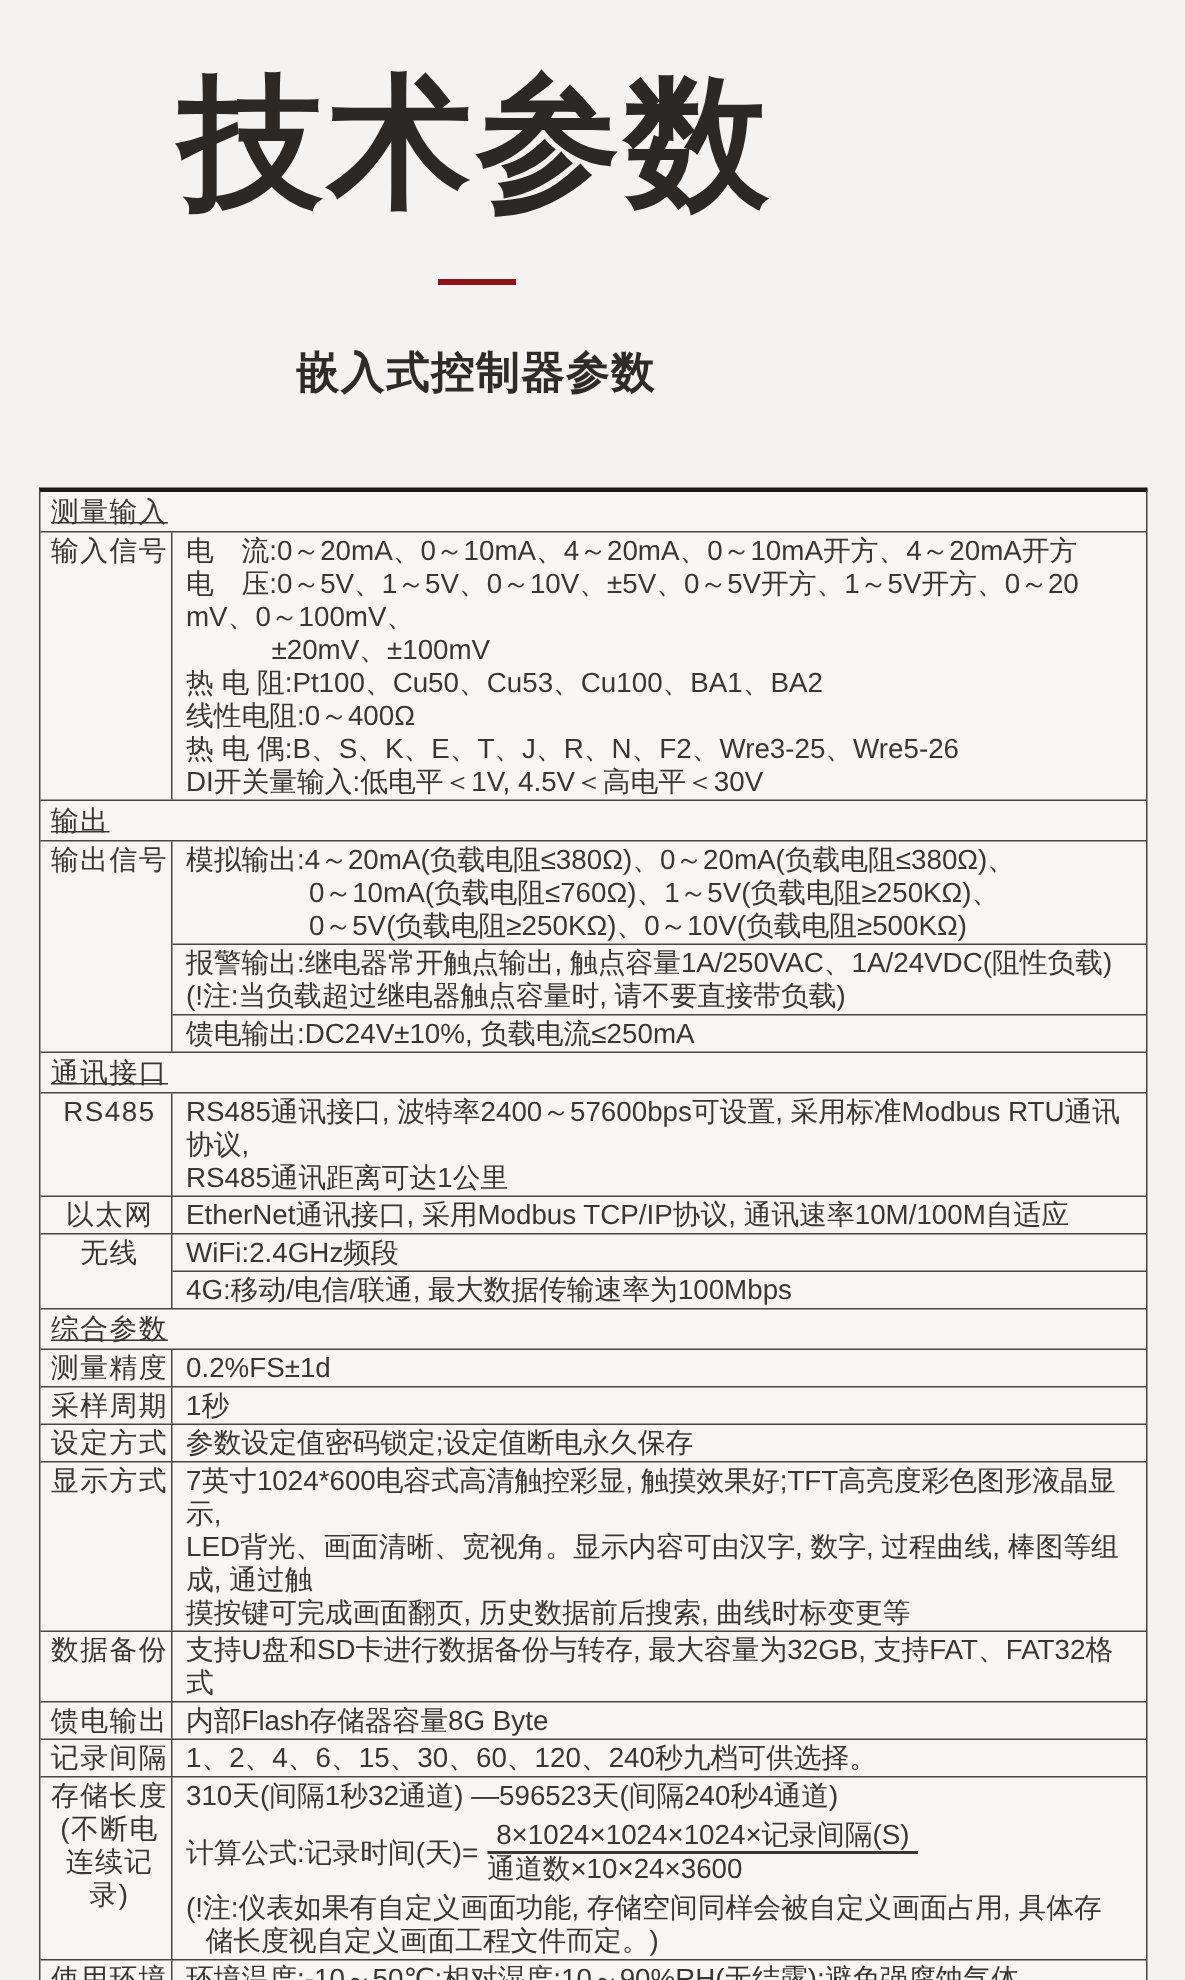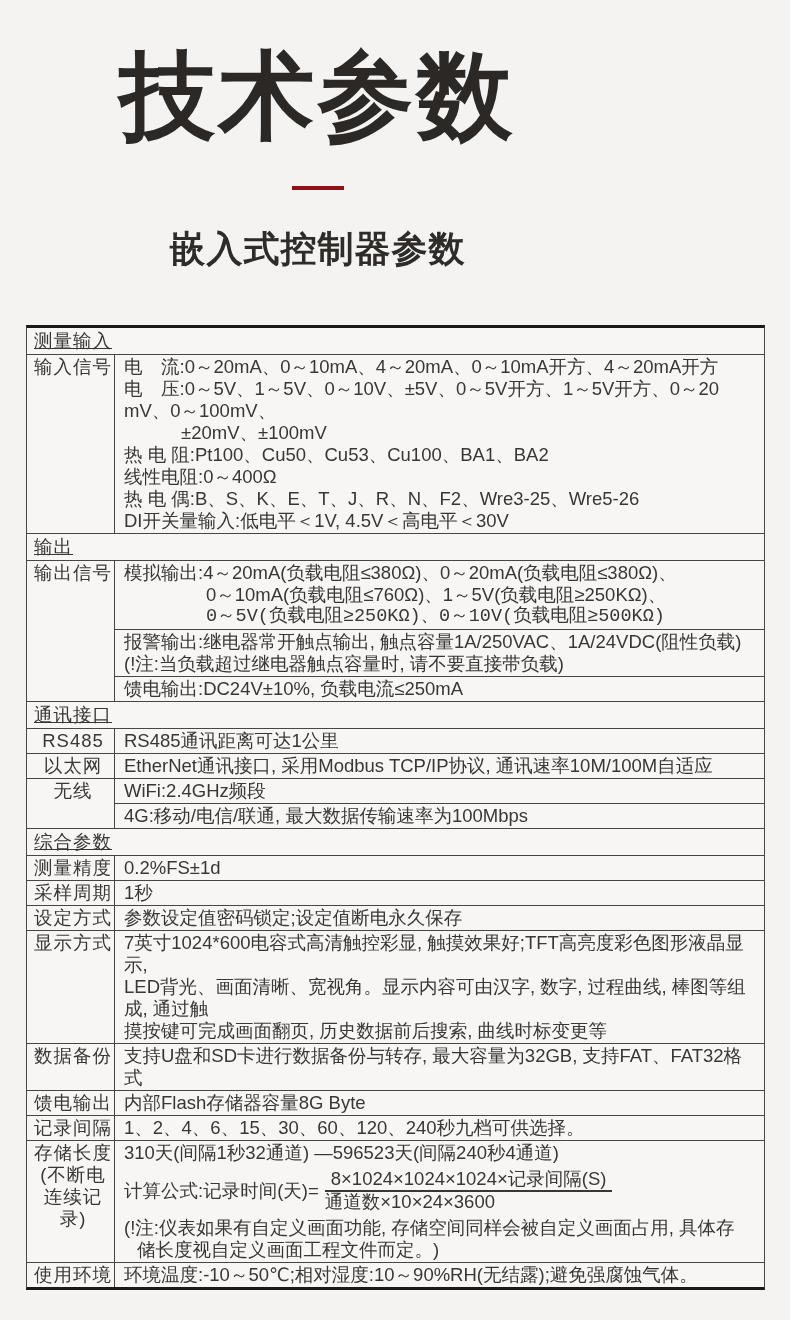--- a/index.html
+++ b/index.html
@@ -23,21 +23,21 @@
     color:#2b2826;
   }
   .title-divider{
     width:52px;height:4px;
     background:#8e1318;
     margin:38px auto 0 auto;
   }
   .page-subtitle{
     margin:0;
     padding-top:42px;
-    font-size:36px;
+    font-size:29px;
     line-height:34px;
     font-weight:700;
     letter-spacing:1px;
     color:#2e2b29;
   }
   .spec-table{
     position:absolute;
     left:26px;top:325px;
     width:739px;
     box-sizing:border-box;
@@ -117,40 +117,41 @@
       <div class="lbl-full">输出</div>
     </div>
     <div class="t-row">
       <div class="lbl">
         <div class="lbl-line">输出信号</div>
       </div>
       <div class="val">
         <div class="cell">
           <div class="line">模拟输出:4～20mA(负载电阻≤380Ω)、0～20mA(负载电阻≤380Ω)、</div>
           <div class="line" style="padding-left: 82px;">0～10mA(负载电阻≤760Ω)、1～5V(负载电阻≥250KΩ)、</div>
-          <div class="line" style="padding-left: 82px; font-family: Liberation Mono, monospace;">0～5V(负载电阻≥250KΩ)、0～10V(负载电阻≥500KΩ)</div>
+          <div class="line" style="padding-left: 82px;">0～5V(负载电阻≥250KΩ)、0～10V(负载电阻≥500KΩ)</div>
         </div>
         <div class="cell">
           <div class="line">报警输出:继电器常开触点输出, 触点容量1A/250VAC、1A/24VDC(阻性负载)</div>
           <div class="line">(!注:当负载超过继电器触点容量时, 请不要直接带负载)</div>
         </div>
         <div class="cell">
           <div class="line">馈电输出:DC24V±10%, 负载电流≤250mA</div>
         </div>
       </div>
     </div>
     <div class="t-row section">
       <div class="lbl-full">通讯接口</div>
     </div>
     <div class="t-row">
       <div class="lbl">
         <div class="lbl-line">RS485</div>
       </div>
       <div class="val">
         <div class="cell">
+          <div class="line">RS485通讯接口, 波特率2400～57600bps可设置, 采用标准Modbus RTU通讯协议,</div>
           <div class="line">RS485通讯距离可达1公里</div>
         </div>
       </div>
     </div>
     <div class="t-row">
       <div class="lbl">
         <div class="lbl-line">以太网</div>
       </div>
       <div class="val">
         <div class="cell">

